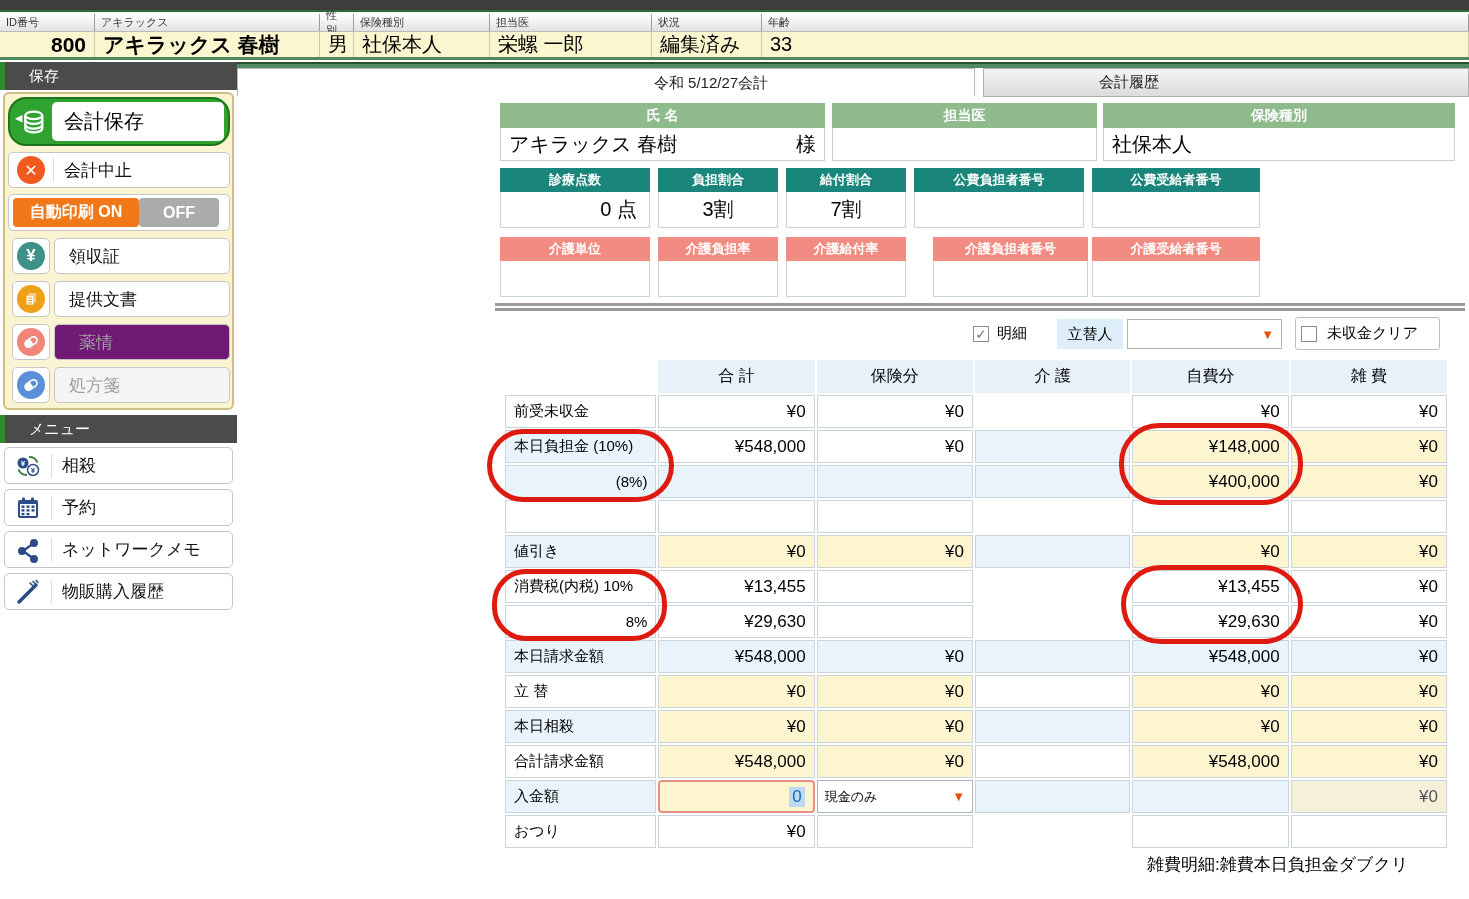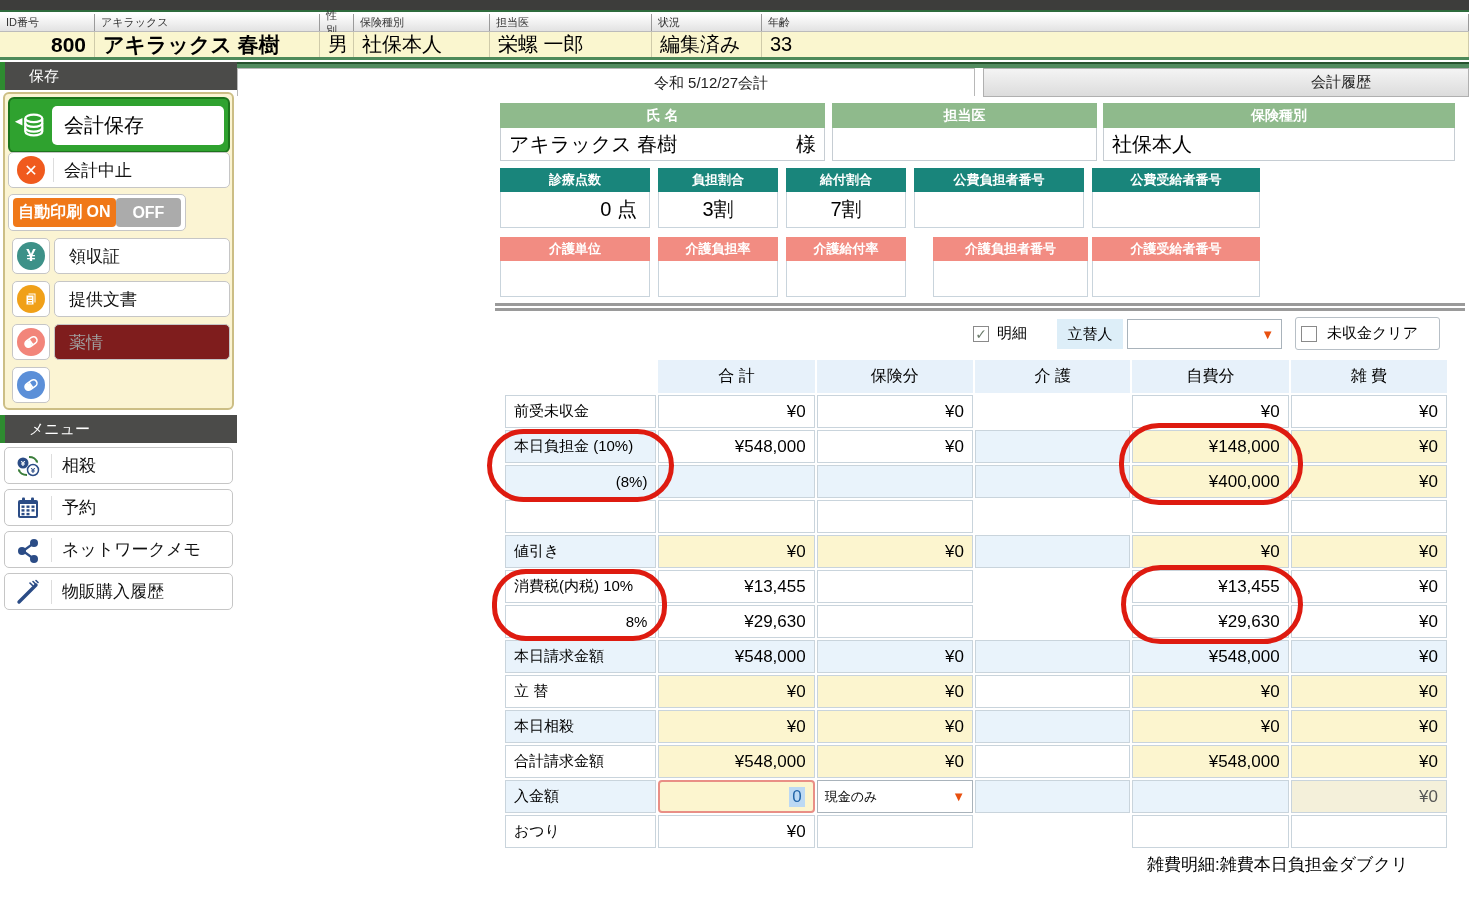--- a/index.html
+++ b/index.html
@@ -13,36 +13,36 @@
   .pb-labels{left:0;top:14px;width:1469px;height:18px;display:flex;background:linear-gradient(#ffffff,#e2e2e2);border-bottom:1px solid #bbb;}
   .pb-values{left:0;top:32px;width:1469px;height:28px;display:flex;background:#faf6cf;border-bottom:3px solid #4e8a5a;}
   .pb-lcell{font-size:11px;color:#333;border-right:1px solid #9a9a9a;display:flex;align-items:center;padding:0 6px;box-sizing:border-box;}
   .pb-vcell{font-size:20px;color:#000;border-right:1px solid #cfcbaa;display:flex;align-items:center;padding:0 8px;box-sizing:border-box;white-space:nowrap;}
   .pb-vcell.emph{font-weight:bold;font-size:21px;}
   .pb-vcell.ar{justify-content:flex-end;}
 
   
   .side-header{left:0;width:237px;height:28px;background:#4b4b49;border-left:5px solid #2e8b30;color:#fff;font-size:15px;display:flex;align-items:center;padding-left:24px;}
   .save-group{left:3px;top:92px;width:231px;height:318px;background:#fbf4d3;border:2px solid #ccbe85;border-radius:6px;}
-  .btn-save{left:8px;top:97px;width:222px;height:56px;background:#2fa22f;border:2px solid #1c741c;border-radius:6px;display:flex;align-items:center;cursor:pointer;}
+  .btn-save{left:8px;top:97px;width:222px;height:49px;background:#2fa22f;border:2px solid #1c741c;border-radius:18px;display:flex;align-items:center;cursor:pointer;}
   .btn-save .inner{background:#fff;border-radius:5px;height:39px;flex:1;margin:0 4px 0 2px;display:flex;align-items:center;padding-left:12px;font-size:20px;color:#000;}
   .tile{background:#fff;border:1px solid #c6c6c6;border-radius:5px;display:flex;align-items:center;box-sizing:border-box;}
   .icon-circle{width:28px;height:28px;border-radius:50%;display:flex;align-items:center;justify-content:center;color:#fff;font-weight:bold;flex:none;}
   .vdiv{width:1px;height:24px;background:#ddd;margin:0 10px 0 8px;flex:none;}
   .side-label{font-size:17px;color:#111;white-space:nowrap;}
   .side-label.dis{color:#a0a0a0;}
   .icon-tile{background:#fff;border:1px solid #c6c6c6;border-radius:5px;display:flex;align-items:center;justify-content:center;box-sizing:border-box;}
   .btn-on{background:#f07818;color:#fff;font-weight:bold;font-size:16px;border:none;border-radius:4px;display:flex;align-items:center;justify-content:center;cursor:pointer;}
   .btn-off{background:#ababab;color:#fff;font-weight:bold;font-size:16px;border:none;border-radius:4px;display:flex;align-items:center;justify-content:center;cursor:pointer;}
   .menu-tile{left:4px;width:229px;height:37px;padding-left:8px;cursor:pointer;}
 
   
   .tab-active{left:237px;top:68px;width:738px;height:29px;background:#fff;border:1px solid #b8b8b8;border-bottom:none;display:flex;align-items:center;justify-content:center;font-size:15px;color:#222;cursor:pointer;}
   .tab-active span{transform:translateX(105px);}
-  .tab-inactive{left:983px;top:68px;width:486px;height:29px;background:linear-gradient(#f4f4f4,#dcdcdc);border:1px solid #b0b0b0;display:flex;align-items:center;justify-content:center;font-size:15px;color:#222;cursor:pointer;}
+  .tab-inactive{left:983px;top:68px;width:486px;height:29px;background:linear-gradient(#f4f4f4,#dcdcdc);border:1px solid #b0b0b0;display:flex;align-items:center;font-size:15px;color:#222;cursor:pointer;}
   .tab-inactive span{transform:translateX(115px);}
 
   
   .gp-header{height:25px;background:#8fba8c;color:#fff;font-size:14px;font-weight:bold;display:flex;align-items:center;justify-content:center;}
   .gp-value{height:33px;background:#fff;border:1px solid #c6cdd3;border-top:none;display:flex;align-items:center;padding:0 8px;font-size:20px;box-sizing:border-box;}
 
   
   .ig-header{height:24px;color:#fff;font-size:13px;font-weight:bold;display:flex;align-items:center;justify-content:center;}
   .ig-teal{background:#19857b;}
   .ig-pink{background:#f28c82;}
@@ -125,21 +125,21 @@
     </span>
     <span class="inner">会計保存</span>
   </div>
 
   <div class="abs tile" style="left:8px;top:152px;width:222px;height:36px;padding-left:8px;">
     <span class="icon-circle" style="background:#f05a1e;font-size:16px;">✕</span>
     <span class="vdiv"></span>
     <span class="side-label">会計中止</span>
   </div>
 
-  <div class="abs tile" style="left:8px;top:194px;width:178px;height:37px;justify-content:space-between;padding:0 4px;">
+  <div class="abs tile" style="left:8px;top:194px;width:222px;height:37px;justify-content:flex-start;padding:0 4px;">
     <span class="btn-on" style="width:126px;height:29px;">自動印刷 ON</span>
     <span class="btn-off" style="width:80px;height:29px;">OFF</span>
   </div>
 
   <div class="abs icon-tile" style="left:12px;top:238px;width:38px;height:36px;">
     <span class="icon-circle" style="background:#3d9188;font-size:17px;">¥</span>
   </div>
   <div class="abs tile" style="left:54px;top:238px;width:176px;height:36px;padding-left:14px;font-family:Liberation Serif, serif;">
     <span class="side-label">領収証</span>
   </div>
@@ -165,34 +165,37 @@
     <span class="icon-circle" style="background:#f2857a;">
       <svg width="18" height="18" viewBox="0 0 18 18">
           <g transform="rotate(-35 9 9)">
             <rect x="2.5" y="5.5" width="13" height="7" rx="3.5" fill="none" stroke="#fff" stroke-width="1.6"></rect>
             <path d="M9 5.5v7" stroke="#fff" stroke-width="1.6"></path>
             <rect x="2.5" y="5.5" width="6.5" height="7" rx="3.5" fill="#fff"></rect>
           </g>
         </svg>
     </span>
   </div>
-  <div class="abs tile" style="left:54px;top:324px;width:176px;height:36px;padding-left:14px;background:#7f1d1d;">
+  <div class="abs tile" style="left:54px;top:324px;width:176px;height:36px;padding-left:24px;background:#701a75;">
     <span class="side-label dis">薬情</span>
   </div>
 
   <div class="abs icon-tile" style="left:12px;top:367px;width:38px;height:36px;">
     <span class="icon-circle" style="background:#5b8fd8;">
       <svg width="18" height="18" viewBox="0 0 18 18">
           <g transform="rotate(-35 9 9)">
             <rect x="2.5" y="5.5" width="13" height="7" rx="3.5" fill="none" stroke="#fff" stroke-width="1.6"></rect>
             <path d="M9 5.5v7" stroke="#fff" stroke-width="1.6"></path>
             <rect x="2.5" y="5.5" width="6.5" height="7" rx="3.5" fill="#fff"></rect>
           </g>
         </svg>
     </span>
+  </div>
+  <div class="abs tile" style="left:54px;top:367px;width:176px;height:36px;padding-left:14px;background:#f5f5f3;">
+    <span class="side-label dis">処方箋</span>
   </div>
 
   <div class="abs side-header" style="top:415px;">
     <span>メニュー</span>
   </div>
 
   <div id="menu-items">
       <div class="abs tile menu-tile" style="top: 447px;">
         <div class="" style="width: 30px; display: flex; align-items: center; justify-content: center;">
           <svg width="26" height="26" viewBox="0 0 26 26">

